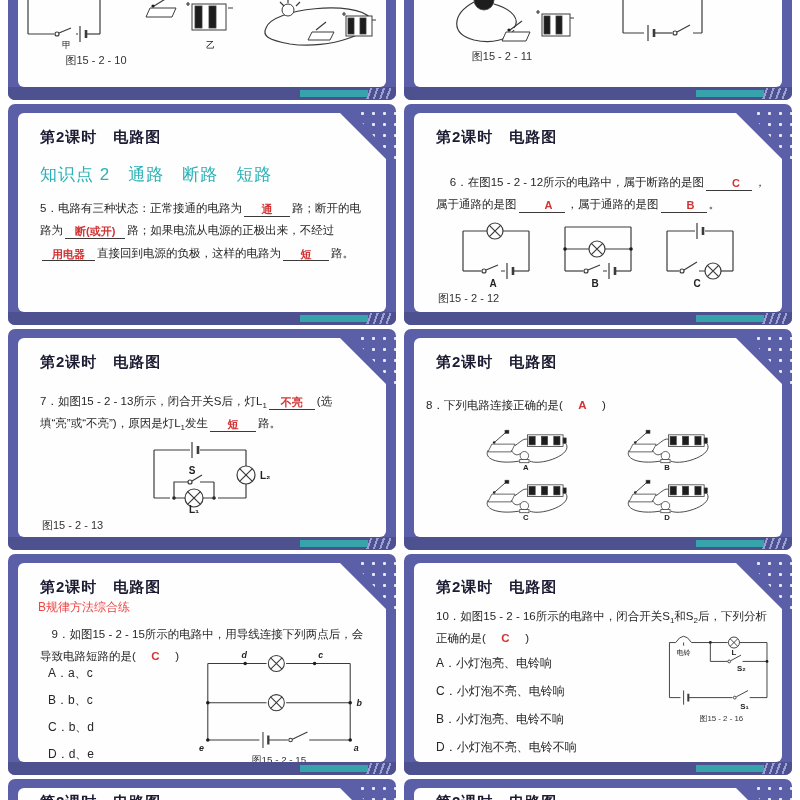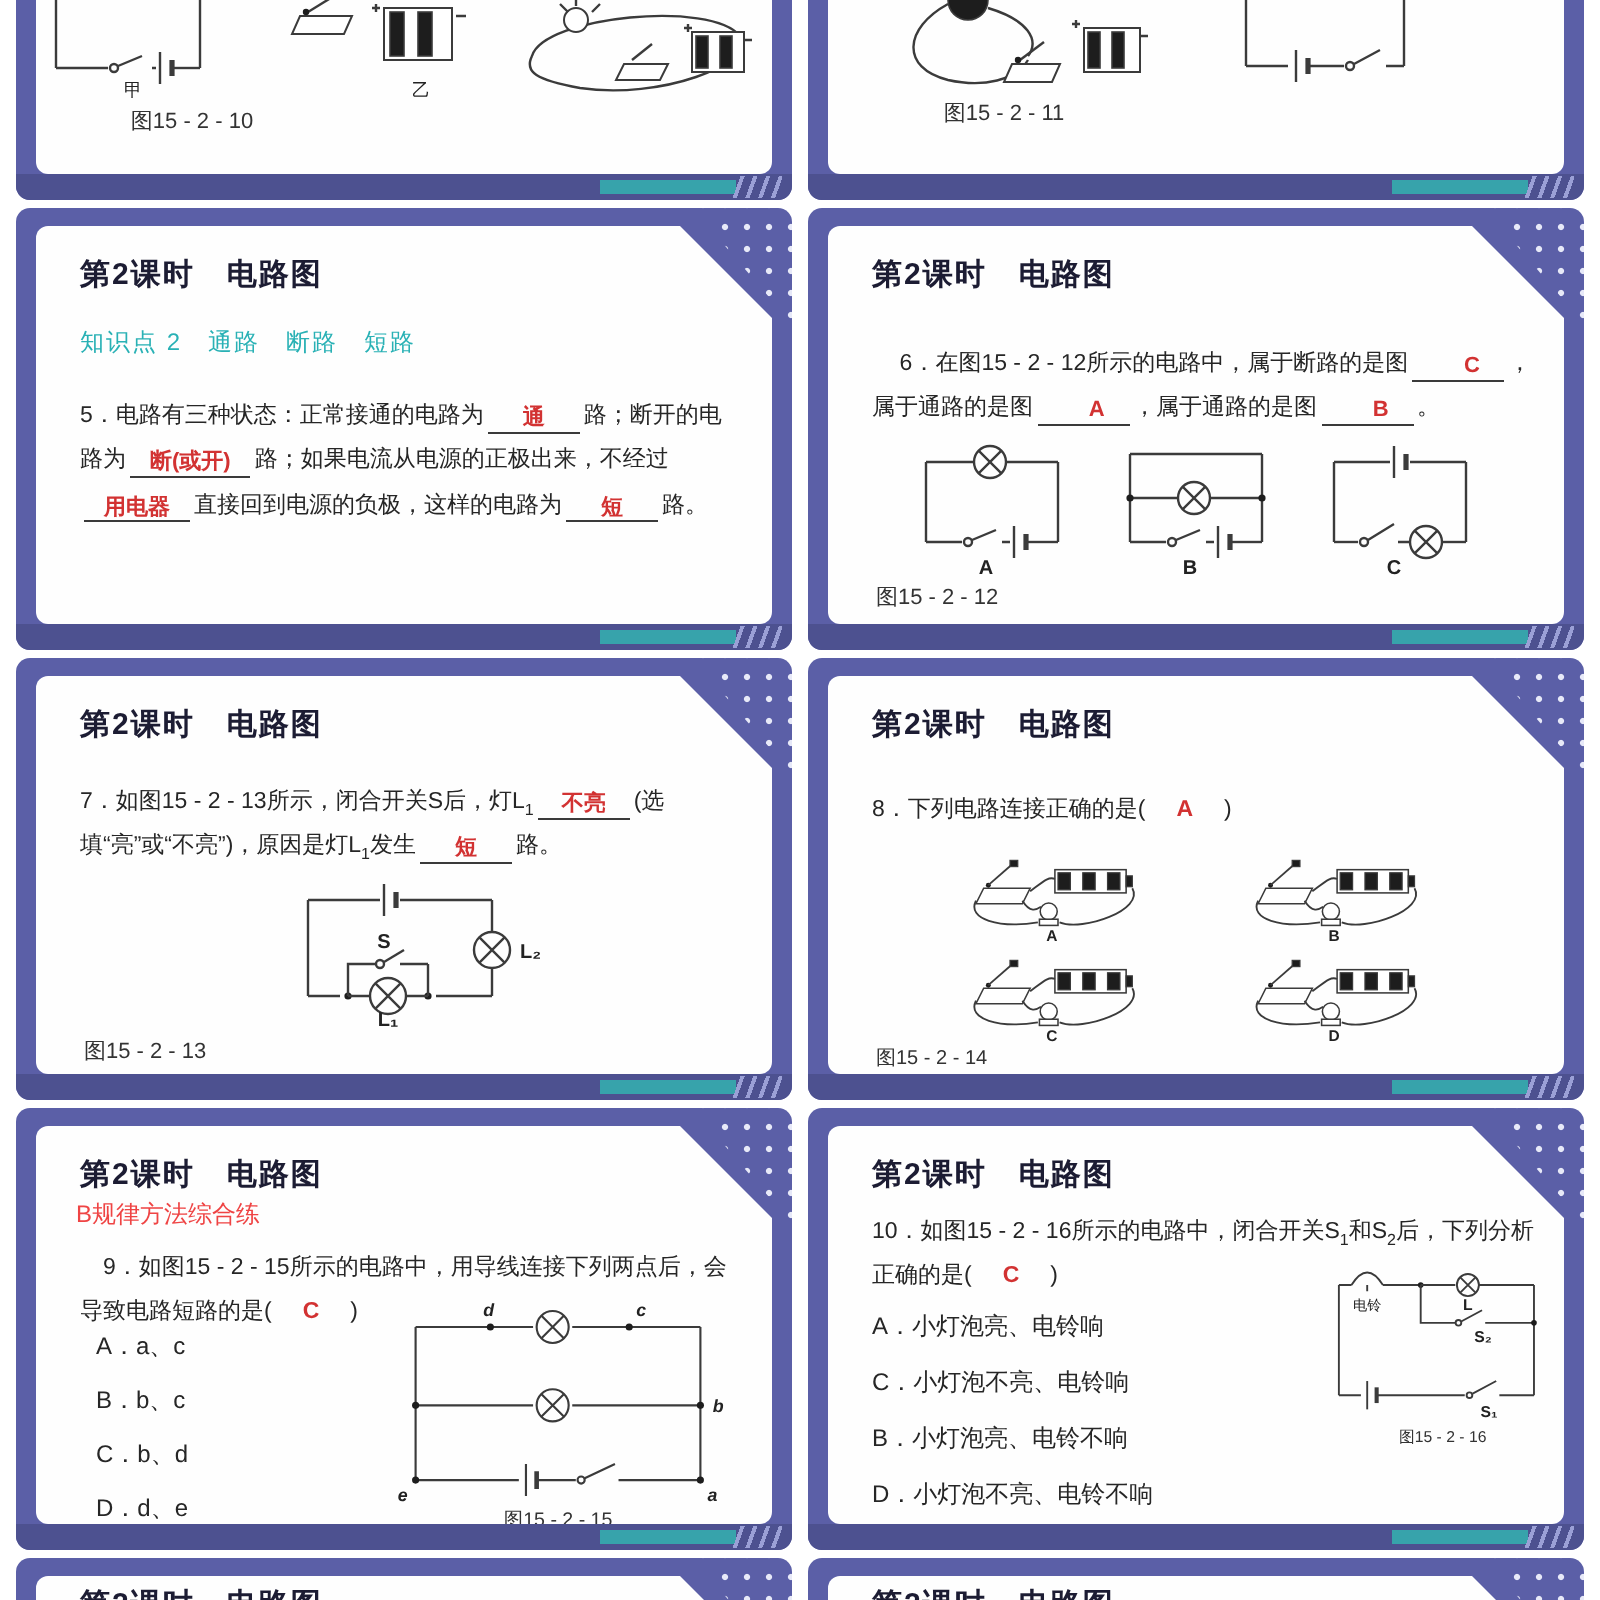--- a/index.html
+++ b/index.html
@@ -11,21 +11,21 @@
   .inner{position:absolute;left:10px;top:9px;right:10px;bottom:13px;background:#fefefe;border-radius:6px;overflow:hidden;}
   .cut{position:absolute;top:9px;right:10px;width:46px;height:46px;background:#5b5fa7;clip-path:polygon(0 0,100% 0,100% 100%);}
   .dots{position:absolute;top:0;right:0;width:54px;height:58px;clip-path:polygon(8% 0,100% 0,100% 100%);
         background-image:radial-gradient(#e7e9f8 1.3px,rgba(0,0,0,0) 1.8px);background-size:11px 11px;background-position:4px 4px;}
   .bbar{position:absolute;left:0;right:0;bottom:0;height:13px;background:#4d5190;}
   .teal{position:absolute;right:28px;bottom:3px;width:68px;height:7px;background:#37a3ab;}
   .hatch{position:absolute;right:5px;bottom:1px;width:25px;height:11px;
          background:repeating-linear-gradient(110deg,rgba(0,0,0,0) 0 4px,#9ba0d6 4px 6px);}
   .title{position:absolute;left:22px;top:15px;font-size:15px;font-weight:bold;color:#1c1c33;letter-spacing:1px;white-space:nowrap;}
   .title.t5{top:5px;}
-  .kp{position:absolute;left:22px;top:50px;font-size:12px;color:#29b1b5;letter-spacing:1px;}
+  .kp{position:absolute;left:22px;top:50px;font-size:17px;color:#29b1b5;letter-spacing:1px;}
   .para{position:absolute;font-size:11.5px;line-height:1.95;color:#262626;}
   .seg-r{color:#d23232;font-weight:700;padding:0 4px;}
   .seg-u{color:#d23232;font-weight:700;border-bottom:1.4px solid #3a3a3a;display:inline-block;min-width:26px;
          text-align:center;padding:0 10px;line-height:1.15;margin:0 2px;transform:translateY(1px);font-size:11px;}
   sub.seg-s{font-size:8px;line-height:0;}
   .section{position:absolute;left:20px;top:36px;font-size:12px;color:#ef4444;}
   .opts div{font-size:12px;color:#262626;height:27px;}
   .caption{position:absolute;text-align:left;font-size:11px;color:#333;margin-left:24px;}
   svg{display:block;}
   svg .wire{stroke:#3b3b3b;stroke-width:1.2;fill:none;}
@@ -236,21 +236,21 @@
       <div class="dots"></div>
       <div class="bbar">
         <div class="teal"></div>
         <div class="hatch"></div>
       </div>
     </div>
 
     <div class="slide">
       <div class="inner">
         <div class="title">第2课时　电路图</div>
-        <div class="para" style="left:22px;right:16px;top:56px"><span class="seg-t">8．下列电路连接正确的是(　</span><span class="seg-r">A</span><span class="seg-t">　)</span></div>
+        <div class="para" style="left:12px;right:16px;top:56px"><span class="seg-t">8．下列电路连接正确的是(　</span><span class="seg-r">A</span><span class="seg-t">　)</span></div>
         <div style="position:absolute;left:0;right:0;top:86px;display:flex;flex-direction:column;gap:2px;align-items:center">
           <div style="display:flex;gap:30px">
             <svg width="108" height="48" viewBox="0 0 112 62">
               <use href="#sketch"></use>
               <text class="lbl" x="52" y="60" text-anchor="middle">A</text>
             </svg>
             <svg width="108" height="48" viewBox="0 0 112 62">
               <use href="#sketch" transform="translate(4,0)"></use>
               <text class="lbl" x="56" y="60" text-anchor="middle">B</text>
             </svg>
@@ -259,21 +259,20 @@
             <svg width="108" height="48" viewBox="0 0 112 62">
               <use href="#sketch"></use>
               <text class="lbl" x="52" y="60" text-anchor="middle">C</text>
             </svg>
             <svg width="108" height="48" viewBox="0 0 112 62">
               <use href="#sketch" transform="translate(4,0)"></use>
               <text class="lbl" x="56" y="60" text-anchor="middle">D</text>
             </svg>
           </div>
         </div>
-        <div class="caption" style="left:0;right:0;top:184px;font-size:10px">图15 - 2 - 14</div>
       </div>
       <div class="cut"></div>
       <div class="dots"></div>
       <div class="bbar">
         <div class="teal"></div>
         <div class="hatch"></div>
       </div>
     </div>
   </div>
 

